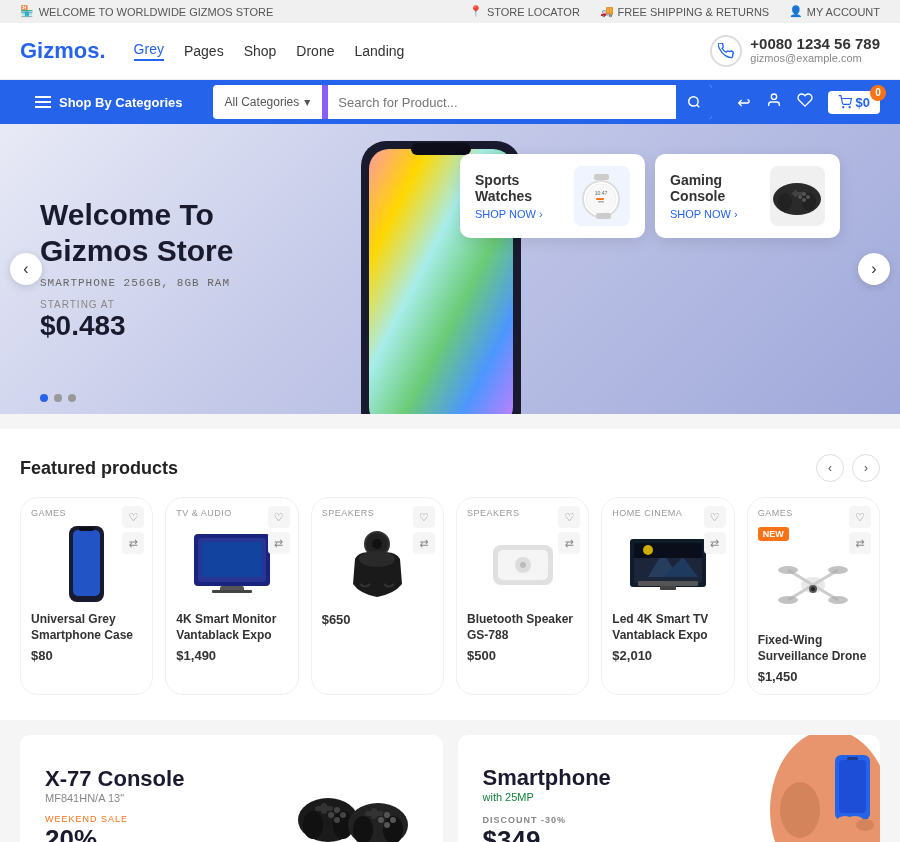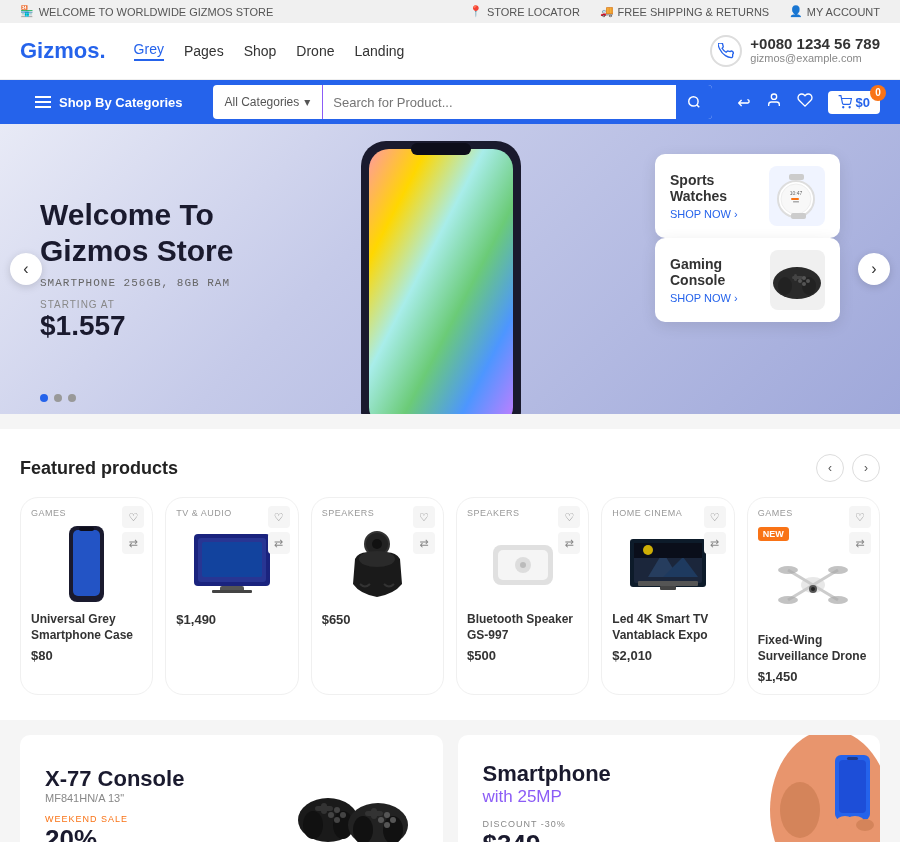--- a/index.html
+++ b/index.html
@@ -24,32 +24,32 @@
     .phone-info { font-size: 12px; }
     .phone-info .number { font-weight: 700; font-size: 15px; color: #333; }
     .phone-info .email { color: #888; font-size: 11px; }
 
     
     .navbar { background: #2563eb; padding: 0 20px; display: flex; align-items: center; height: 44px; gap: 0; }
     .categories-btn { display: flex; align-items: center; gap: 8px; color: #fff; font-weight: 600; font-size: 13px; padding: 17px 15px; height: 100%; cursor: pointer; }
     .hamburger { display: flex; flex-direction: column; gap: 3px; }
     .hamburger span { width: 16px; height: 2px; background: #fff; display: block; }
     .search-bar { display: flex; align-items: center; flex: 1; background: #fff; border-radius: 4px; margin: 0 15px; height: 34px; overflow: hidden; }
-    .search-category { padding: 0 12px; font-size: 12px; color: #555; border-right: 1px solid #8b5cf6; height: 100%; display: flex; align-items: center; gap: 5px; cursor: pointer; white-space: nowrap; }
+    .search-category { padding: 0 12px; font-size: 12px; color: #555; border-right: 6px solid #8b5cf6; height: 100%; display: flex; align-items: center; gap: 5px; cursor: pointer; white-space: nowrap; }
     .search-input { flex: 1; border: none; outline: none; padding: 0 10px; font-size: 13px; color: #999; }
     .search-btn { background: #2563eb; border: none; width: 36px; height: 34px; display: flex; align-items: center; justify-content: center; cursor: pointer; color: #fff; }
     .nav-icons { display: flex; align-items: center; gap: 15px; margin-left: 10px; }
     .cart-btn { background: #fff; color: #2563eb; border-radius: 4px; padding: 4px 10px; font-size: 13px; font-weight: 600; display: flex; align-items: center; gap: 4px; cursor: pointer; }
     .cart-badge { background: #f97316; color: #fff; border-radius: 50%; width: 16px; height: 16px; font-size: 10px; display: flex; align-items: center; justify-content: center; position: absolute; top: -6px; right: -6px; }
 
     
     .hero { background: linear-gradient(135deg, #e8eaf6 0%, #c5cae9 40%, #9fa8da 100%); position: relative; height: 290px; overflow: hidden; display: flex; align-items: center; }
     .hero-content { padding: 30px 40px; z-index: 2; flex: 1; }
     .hero-content h1 { font-size: 30px; font-weight: 700; color: #1a1a2e; line-height: 1.2; margin-bottom: 8px; }
-    .hero-cards { position: absolute; right: 60px; top: 30px; display: flex; flex-direction: column; z-index: 3; }
+    .hero-cards { position: absolute; right: 60px; top: 30px; display: flex; flex-direction: row; gap: 10px; z-index: 3; }
     .hero-card { background: #fff; border-radius: 10px; padding: 12px 15px; width: 185px; display: flex; align-items: center; justify-content: space-between; box-shadow: 0 4px 15px rgba(0,0,0,0.1); }
     .hero-card-text h3 { font-size: 14px; font-weight: 700; color: #333; }
     .hero-card-text .shop-now { font-size: 11px; color: #2563eb; display: flex; align-items: center; gap: 3px; margin-top: 4px; cursor: pointer; }
     .hero-card-img { width: 60px; height: 60px; border-radius: 8px; display: flex; align-items: center; justify-content: center; font-size: 30px; }
     .watch-img { background: #f0f4ff; }
     .gamepad-img { background: #f0f0f0; }
     .nav-arrow { position: absolute; top: 50%; transform: translateY(-50%); background: #fff; border: none; border-radius: 50%; width: 32px; height: 32px; display: flex; align-items: center; justify-content: center; cursor: pointer; box-shadow: 0 2px 8px rgba(0,0,0,0.15); z-index: 10; font-size: 16px; color: #333; }
     .nav-arrow.left { left: 10px; }
     .nav-arrow.right { right: 10px; }
     .dots { position: absolute; bottom: 12px; left: 40px; display: flex; gap: 6px; }
@@ -185,21 +185,21 @@
     <span>‹</span>
   </button>
 
   <div class="hero-content">
     <h1>
       <span>Welcome To</span><br>
       <span>Gizmos Store</span>
     </h1>
     <p style="font-size:11px; color:#666; letter-spacing:1px; margin:6px 0 10px; text-transform:uppercase;font-family:Liberation Mono, monospace;">SMARTPHONE 256GB, 8GB RAM</p>
     <p style="font-size:10px; color:#888; text-transform:uppercase; letter-spacing:1px;">STARTING AT</p>
-    <p style="font-size:28px; font-weight:800; color:#1a1a2e;">$1.557</p>
+    <p style="font-size:28px; font-weight:800; color:#1a1a2e;">$0.483</p>
   </div>
 
   <div style="position:absolute; left:50%; transform:translateX(-55%); bottom:-30px; z-index:1;">
     <svg width="180" height="300" viewBox="0 0 180 300">
       <rect x="10" y="0" width="160" height="295" rx="25" fill="#1a1a2e"></rect>
       <rect x="18" y="8" width="144" height="278" rx="20" fill="url(#phoneGrad)"></rect>
       <defs>
         <linearGradient id="phoneGrad" x1="0" y1="0" x2="1" y2="1">
           <stop offset="0%" stop-color="#ff9a9e"></stop>
           <stop offset="20%" stop-color="#ffd700"></stop>
@@ -307,20 +307,21 @@
       <div class="product-img">
         <svg width="80" height="65" viewBox="0 0 80 65">
           <rect x="2" y="2" width="76" height="52" rx="4" fill="#1a237e"></rect>
           <rect x="6" y="6" width="68" height="44" rx="3" fill="#283593"></rect>
           <rect x="28" y="54" width="24" height="6" rx="2" fill="#555"></rect>
           <rect x="20" y="58" width="40" height="3" rx="1" fill="#444"></rect>
 
           <rect x="10" y="10" width="60" height="35" rx="2" fill="#0d47a1" opacity="0.8"></rect>
         </svg>
       </div>
+      <div class="product-name">4K Smart Monitor Vantablack Expo</div>
       <div class="product-price">$1,490</div>
     </div>
 
     <div class="product-card">
       <div class="product-cat">SPEAKERS</div>
       <div class="product-actions">
         <button class="product-action-btn">♡</button>
         <button class="product-action-btn">⇄</button>
       </div>
       <div class="product-img">
@@ -343,21 +344,21 @@
         <button class="product-action-btn">⇄</button>
       </div>
       <div class="product-img">
         <svg width="70" height="55" viewBox="0 0 70 55">
           <rect x="5" y="8" width="60" height="40" rx="8" fill="#e0e0e0"></rect>
           <rect x="10" y="13" width="50" height="30" rx="5" fill="#f5f5f5"></rect>
           <circle cx="35" cy="28" r="8" fill="#ddd"></circle>
           <circle cx="35" cy="28" r="3" fill="#bbb"></circle>
         </svg>
       </div>
-      <div class="product-name">Bluetooth Speaker GS-997</div>
+      <div class="product-name">Bluetooth Speaker GS-788</div>
       <div class="product-price">$500</div>
     </div>
 
     <div class="product-card">
       <div class="product-cat">HOME CINEMA</div>
       <div class="product-actions">
         <button class="product-action-btn">♡</button>
         <button class="product-action-btn">⇄</button>
       </div>
       <div class="product-img">
@@ -443,22 +444,22 @@
           <circle cx="38" cy="45" r="3" fill="#555"></circle>
           <circle cx="44" cy="50" r="3" fill="#555"></circle>
         </g>
       </svg>
     </div>
   </div>
 
   <div class="promo-card" style="padding:0; overflow:hidden;">
     <div style="padding:25px;">
       <h2 style="font-size:22px; font-weight:800; color:#1a1a2e;">Smartphone</h2>
-      <p style="font-size:17px; color:#8b5cf6; margin-bottom:12px;">with 25MP</p>
-      <p style="font-size:9px; color:#888; text-transform:uppercase; letter-spacing:1px;">DISCOUNT -30%</p>
+      <p style="font-size:11px; color:#15803d; margin-bottom:12px;">with 25MP</p>
+      <p style="font-size:9px; color:#888; text-transform:uppercase; letter-spacing:1px;font-weight:bold;">DISCOUNT -30%</p>
       <p style="font-size:26px; font-weight:800; color:#1a1a2e;">$349</p>
     </div>
     <div style="flex:1; height:150px; overflow:hidden; display:flex; align-items:flex-end; justify-content:flex-end;">
       <svg width="200" height="150" viewBox="0 0 200 150">
 
         <ellipse cx="150" cy="75" rx="60" ry="80" fill="#e8956d"></ellipse>
 
         <ellipse cx="120" cy="75" rx="20" ry="28" fill="#d4845a"></ellipse>
 
         <rect x="155" y="20" width="35" height="65" rx="6" fill="#2563eb"></rect>

